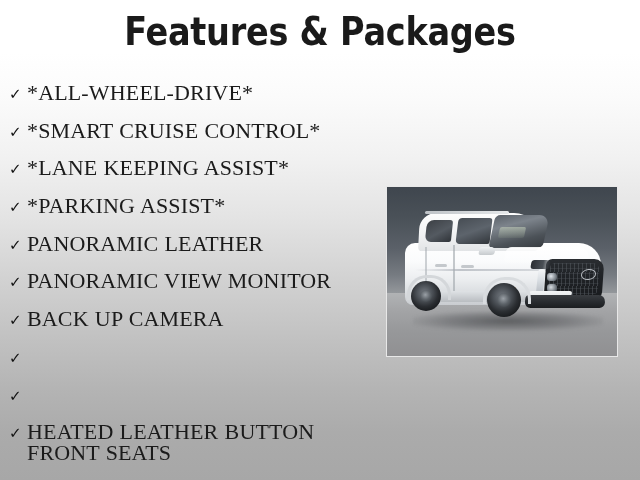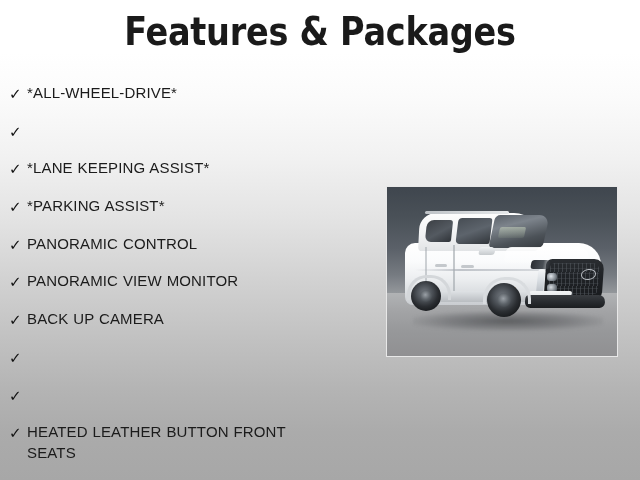--- a/index.html
+++ b/index.html
@@ -74,24 +74,24 @@
     height: 18px;
     line-height: 18px;
     font-size: 15px;
     color: #111111;
     font-family: "DejaVu Sans", sans-serif;
   }
 
   .feature-label {
     display: block;
     padding-right: 16px;
-    font-size: 15px;
+    font-size: 22px;
     line-height: 21px;
     color: #1b1b1b;
-    font-family: Liberation Sans, sans-serif;
+    font-family: Liberation Serif, serif;
     letter-spacing: 0.15px;
     word-spacing: 0.5px;
   }
 
   
   #vehicle-photo {
     position: absolute;
     left: 386px;
     top: 186px;
     width: 232px;
@@ -445,35 +445,36 @@
 
   <div id="feature-list">
 
     <div class="feature-item">
       <span class="check-icon">✓</span>
       <span class="feature-label">*ALL-WHEEL-DRIVE*</span>
     </div>
 
     <div class="feature-item">
       <span class="check-icon">✓</span>
+      <span class="feature-label">*SMART CRUISE CONTROL*</span>
     </div>
 
     <div class="feature-item">
       <span class="check-icon">✓</span>
       <span class="feature-label">*LANE KEEPING ASSIST*</span>
     </div>
 
     <div class="feature-item">
       <span class="check-icon">✓</span>
       <span class="feature-label">*PARKING ASSIST*</span>
     </div>
 
     <div class="feature-item">
       <span class="check-icon">✓</span>
-      <span class="feature-label">PANORAMIC CONTROL</span>
+      <span class="feature-label">PANORAMIC LEATHER</span>
     </div>
 
     <div class="feature-item">
       <span class="check-icon">✓</span>
       <span class="feature-label">PANORAMIC VIEW MONITOR</span>
     </div>
 
     <div class="feature-item">
       <span class="check-icon">✓</span>
       <span class="feature-label">BACK UP CAMERA</span>

